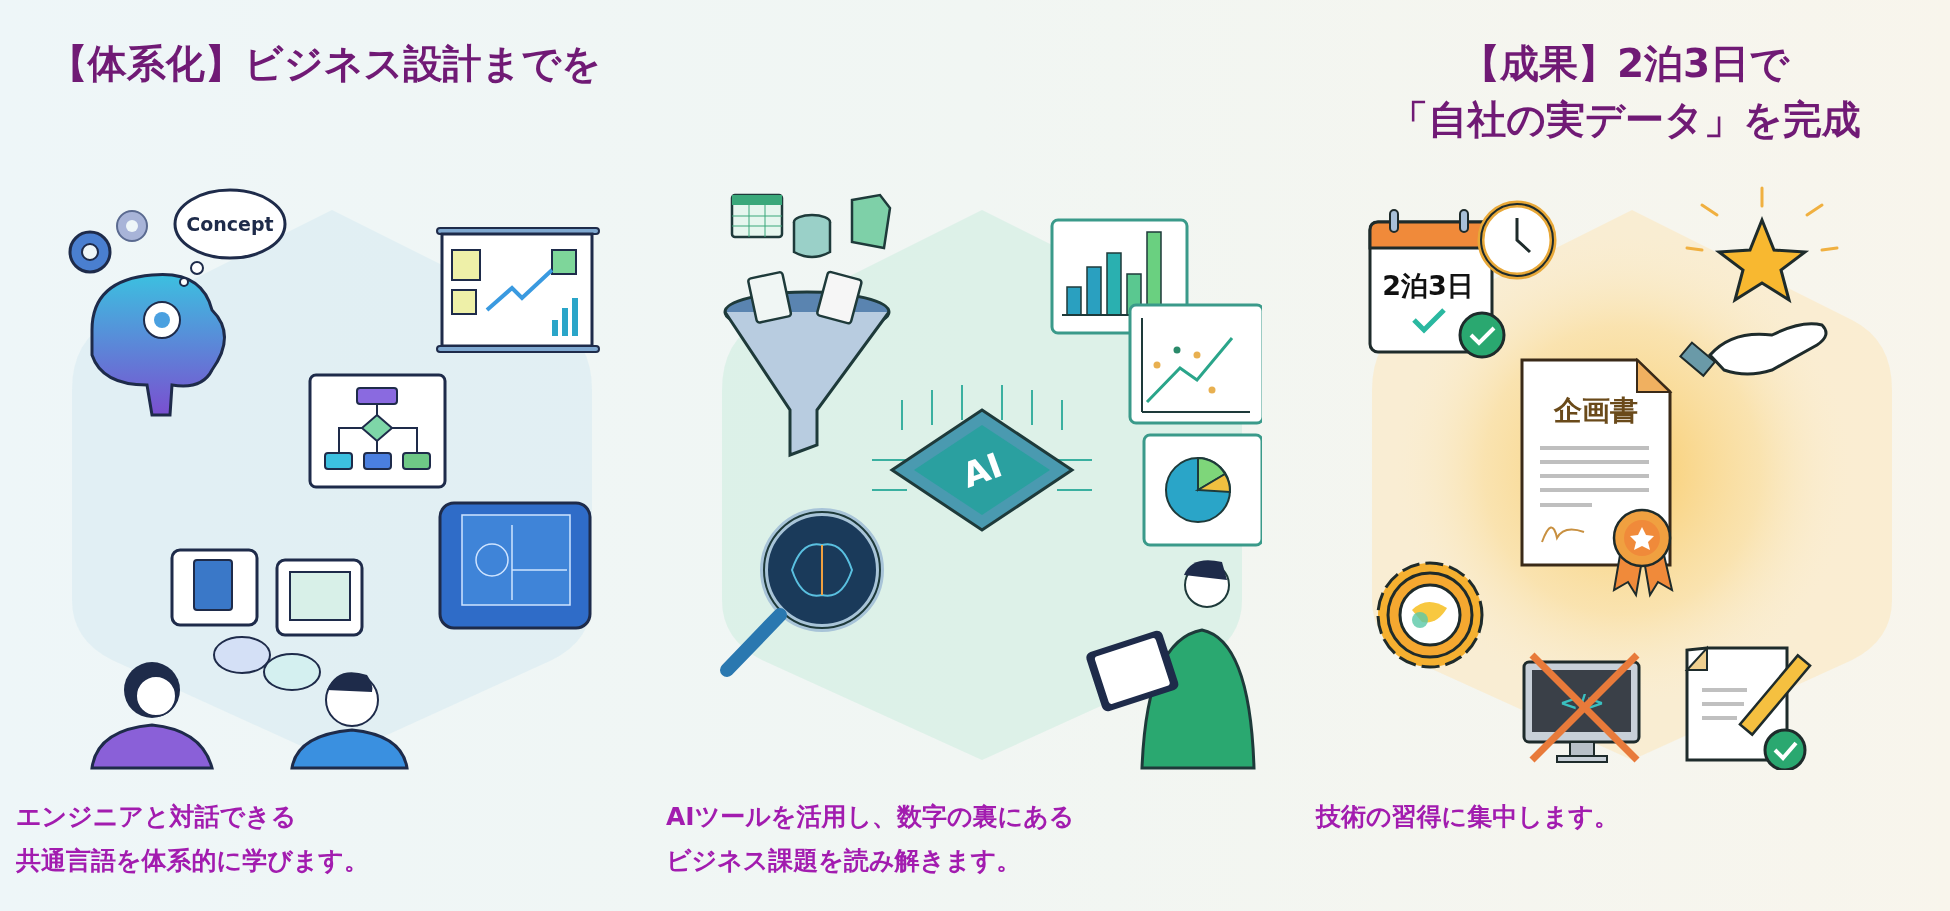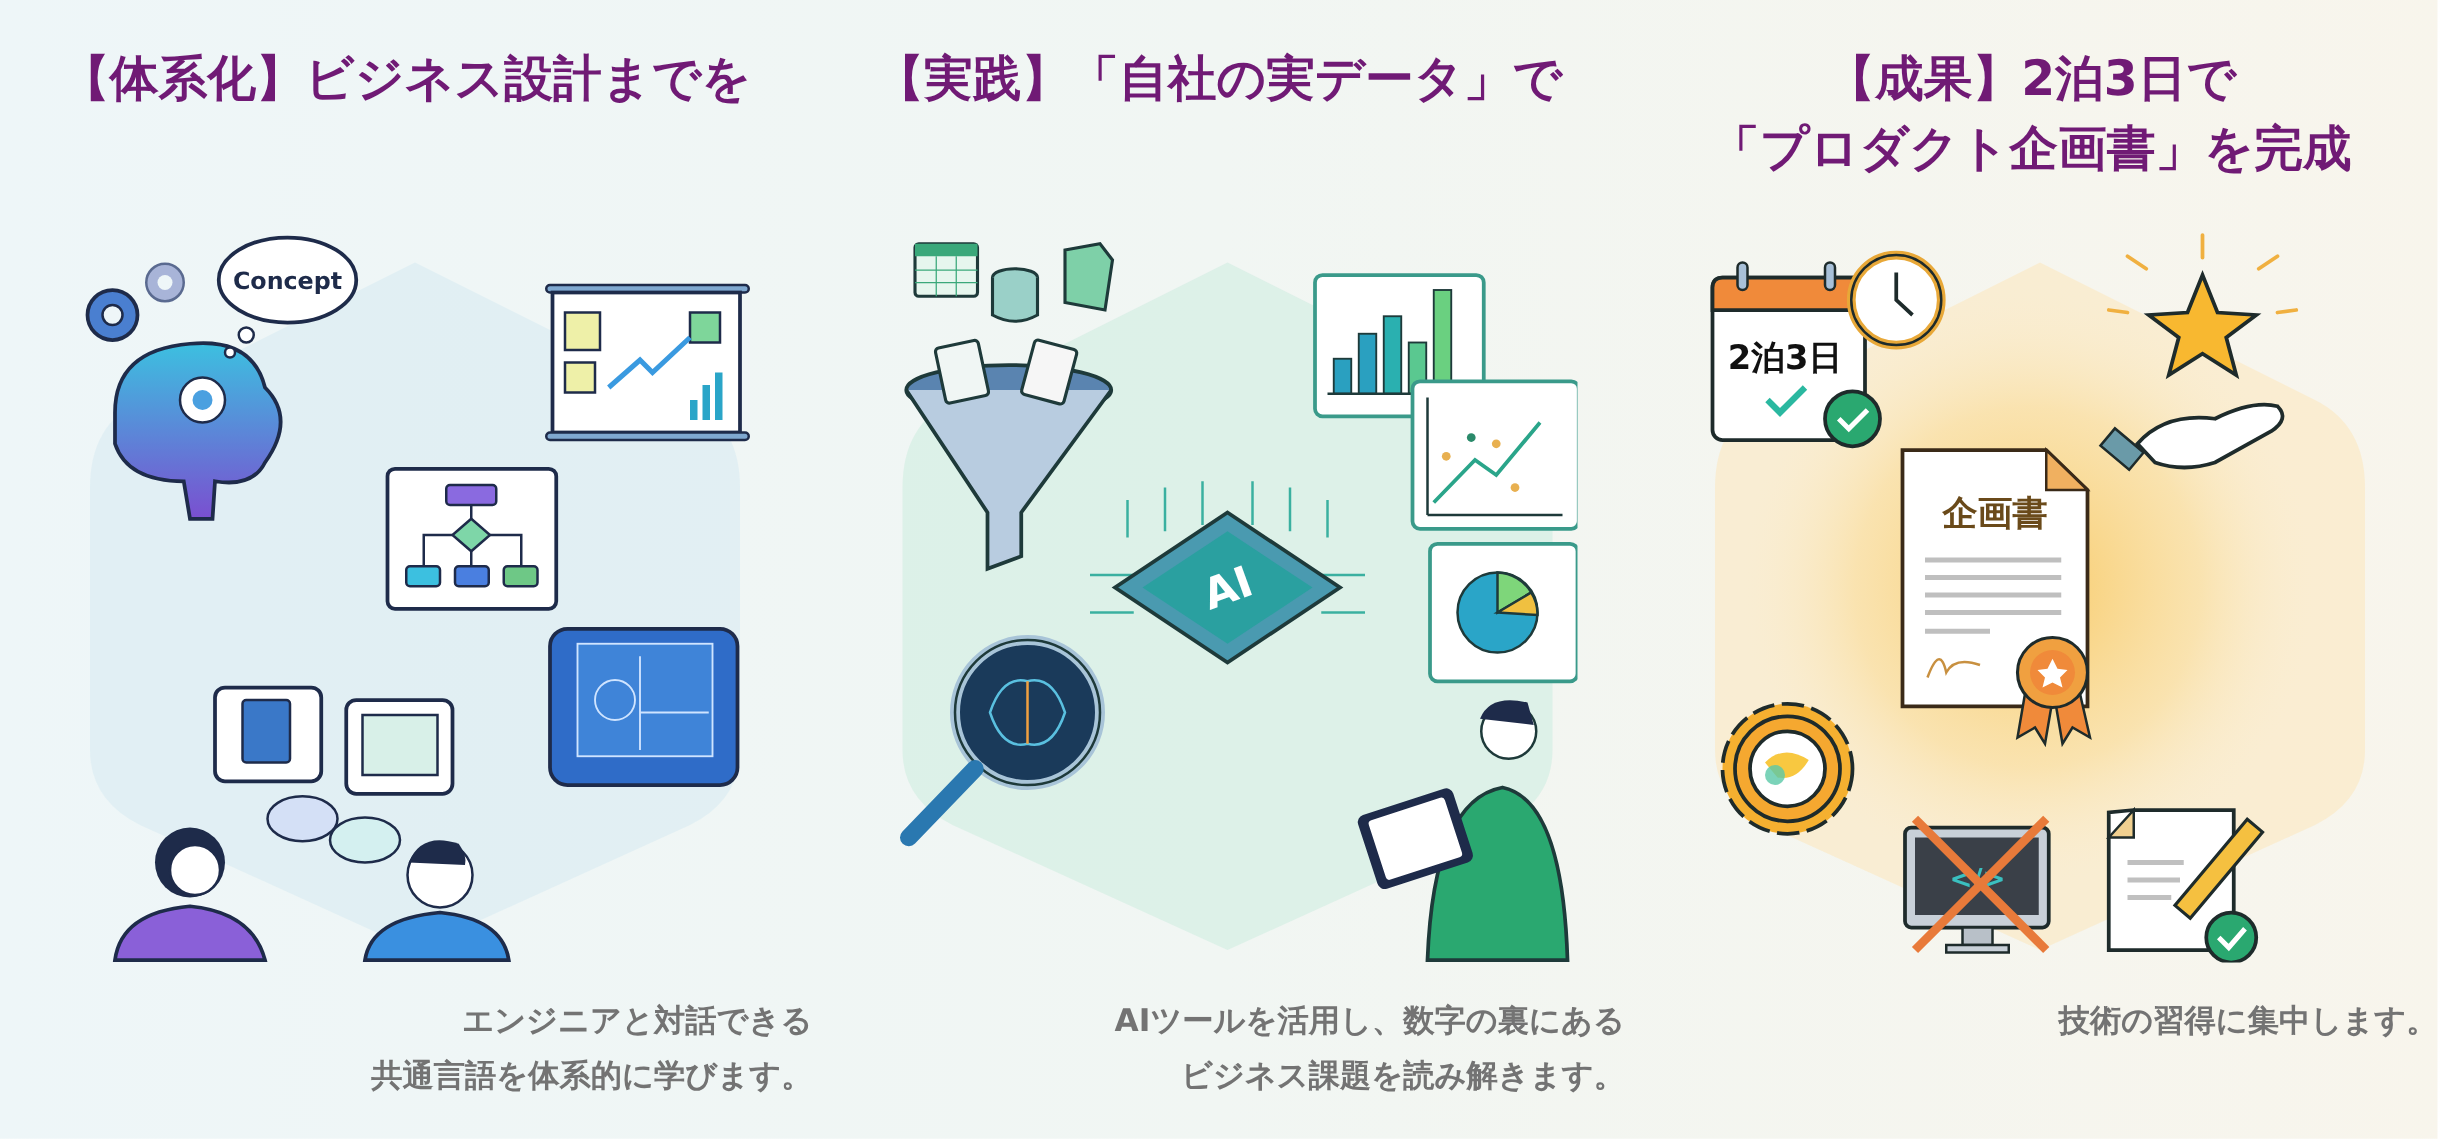--- a/index.html
+++ b/index.html
@@ -30,27 +30,27 @@
       font-size: 39px;
       line-height: 56px;
       letter-spacing: 0px;
       color: #701a75;
     }
     .title .line { display: block; white-space: nowrap; }
 
     .caption {
       position: absolute;
       top: 795px;
-      left: 0;
+      left: 16px;
       width: 650px;
-      text-align: right;
+      text-align: left;
       font-weight: bold;
       font-size: 25px;
       line-height: 44px;
-      color: #737373;
+      color: #a21caf;
     }
     .caption .line { display: block; white-space: nowrap; }
 
     .illus {
       position: absolute;
       top: 170px;
       left: 52px;
       width: 560px;
       height: 600px;
     }
@@ -151,21 +151,20 @@
     </svg>
   </div>
   <p class="caption">
     <span class="line">エンジニアと対話できる</span>
     <span class="line">共通言語を体系的に学びます。</span>
   </p>
 </section>
 
 <section class="panel panel-2">
   <h2 class="title">
-    <span class="line">【実践】「自社の実データ」で</span>
   </h2>
   <div class="illus">
     <svg viewBox="0 0 560 600" xmlns="http://www.w3.org/2000/svg">
       <path d="M280 40 L500 150 Q540 170 540 220 L540 430 Q540 470 500 490 L280 590 L60 490 Q20 470 20 430 L20 220 Q20 170 60 150 Z" fill="#d6efe4" opacity="0.75"></path>
 
       <g>
         <rect x="30" y="25" width="50" height="42" rx="3" fill="#e6f6ee" stroke="#1e3a3a" stroke-width="2.5"></rect>
         <rect x="30" y="25" width="50" height="10" fill="#3aa87a"></rect>
         <line x1="47" y1="35" x2="47" y2="67" stroke="#3aa87a"></line>
           <line x1="63" y1="35" x2="63" y2="67" stroke="#3aa87a"></line>
@@ -250,21 +249,21 @@
   </div>
   <p class="caption">
     <span class="line">AIツールを活用し、数字の裏にある</span>
     <span class="line">ビジネス課題を読み解きます。</span>
   </p>
 </section>
 
 <section class="panel panel-3">
   <h2 class="title">
     <span class="line">【成果】2泊3日で</span>
-    <span class="line">「プロダクト企画書」を完成</span>
+    <span class="line">「自社の実データ」を完成</span>
   </h2>
   <div class="illus">
     <svg viewBox="0 0 560 600" xmlns="http://www.w3.org/2000/svg">
       <defs>
         <radialGradient id="glow" cx="0.5" cy="0.5" r="0.5">
           <stop offset="0" stop-color="#f8c860" stop-opacity="0.95"></stop>
           <stop offset="0.6" stop-color="#fadc98" stop-opacity="0.6"></stop>
           <stop offset="1" stop-color="#fbeed0" stop-opacity="0"></stop>
         </radialGradient>
       </defs>

